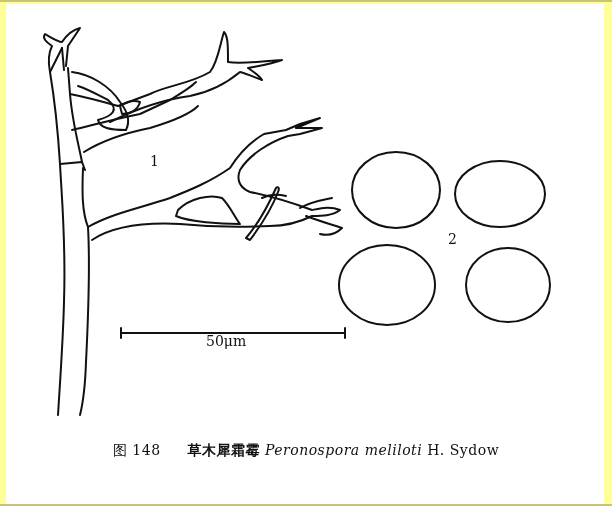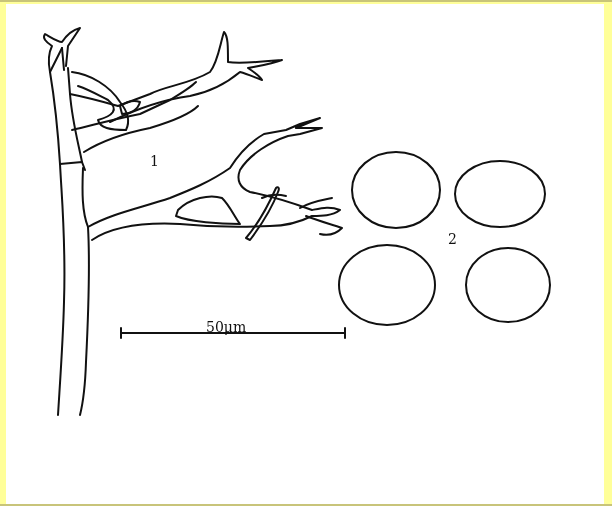--- a/index.html
+++ b/index.html
@@ -26,21 +26,21 @@
     }
     .cap1 { top: 440px; }
     .cap2 { top: 464px; }
     .cap1 .fig { margin-right: 22px; }
     .cap1 .cn { font-weight: bold; }
     .cap1 .latin { font-style: italic; }
     .label {
       position: absolute; font-size: 14px; color: #111;
     }
     .scale-label {
-      position: absolute; left: 206px; top: 317px; font-size: 14px; color: #111;
+      position: absolute; left: 206px; top: 331px; font-size: 14px; color: #111;
     }
   </style>
 </head>
 <body>
 
 <div class="frame">
   <div class="page"></div>
 
   <svg class="drawing" width="612" height="506" viewBox="0 0 612 506" fill="none" stroke="#111" stroke-width="2" stroke-linecap="round" stroke-linejoin="round">
 
@@ -85,13 +85,19 @@
       <line x1="121" y1="331" x2="345" y2="331"></line>
       <line x1="121" y1="326" x2="121" y2="336"></line>
       <line x1="345" y1="326" x2="345" y2="336"></line>
     </g>
   </svg>
 
   <div class="label" style="left:150px; top:151px;">1</div>
   <div class="label" style="left:448px; top:229px;">2</div>
   <div class="scale-label">50μm</div>
 
+  <div class="caption cap1">
+    <span class="fig">图 148</span>
+    <span class="cn">草木犀霜霉</span>
+    <span class="latin">Peronospora meliloti</span>
+    <span>H.  Sydow</span>
+  </div>
 </div>
 
 </body></html>

